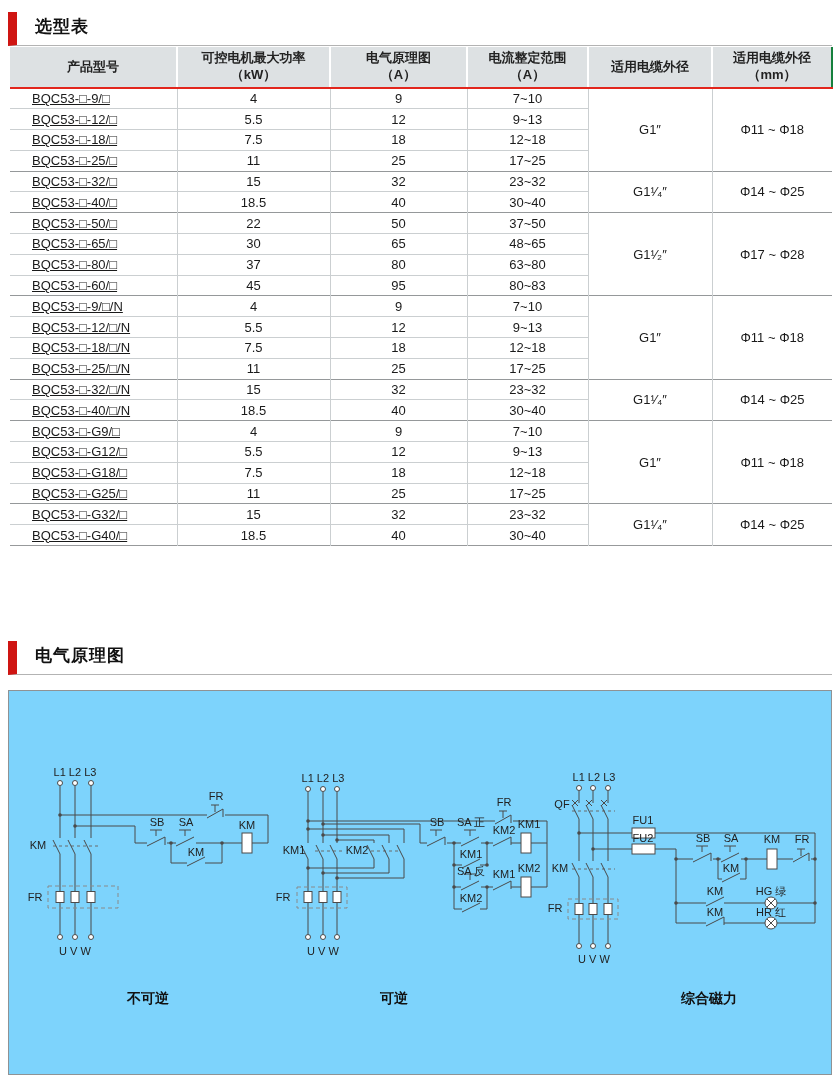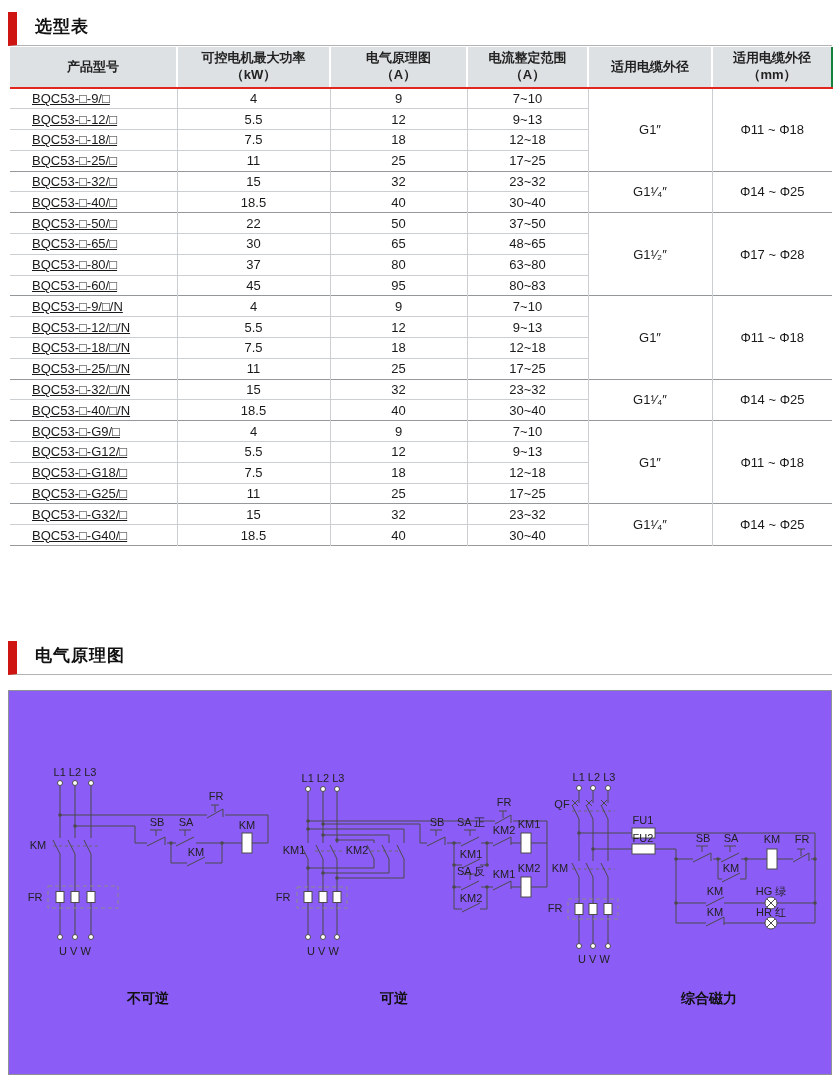--- a/index.html
+++ b/index.html
@@ -37,21 +37,21 @@
   }
   table.sel tbody td.c0 { text-align:left; padding-left:22px;text-decoration:underline; }
   table.sel tbody td.c0, table.sel tbody td.c1, table.sel tbody td.c2,
   table.sel tbody td.c3, table.sel tbody td.cm1 { border-right:1px solid #cbcfd1; }
   table.sel tbody tr:first-child td { border-top:none; }
   table.sel tbody tr.gstart td { border-top:1px solid #95989a; }
 
   
   .diagram-box {
     position:absolute; left:8px; top:690px; width:824px; height:385px;
-    border:1px solid #8f9294; background:#8b5cf6;
+    border:1px solid #8f9294; background:#7dd3fc;
   }
   svg { display:block; }
   svg text { font-family:"Liberation Sans","DejaVu Sans",sans-serif; font-size:11px; fill:#222; text-anchor:middle; }
   svg text.cap { font-size:14px; font-weight:bold; fill:#111; }
   .w  { stroke:#4a4a4a; stroke-width:1; fill:none; }
   .dash { stroke:#6a6a6a; stroke-width:1; fill:none; stroke-dasharray:3,3; }
   .boxdash { stroke:#8a8a8a; stroke-width:1; fill:none; stroke-dasharray:4,3; }
   .comp { stroke:#4a4a4a; stroke-width:1; fill:#fff; }
   .dot  { fill:#4a4a4a; stroke:none; }
 </style>

